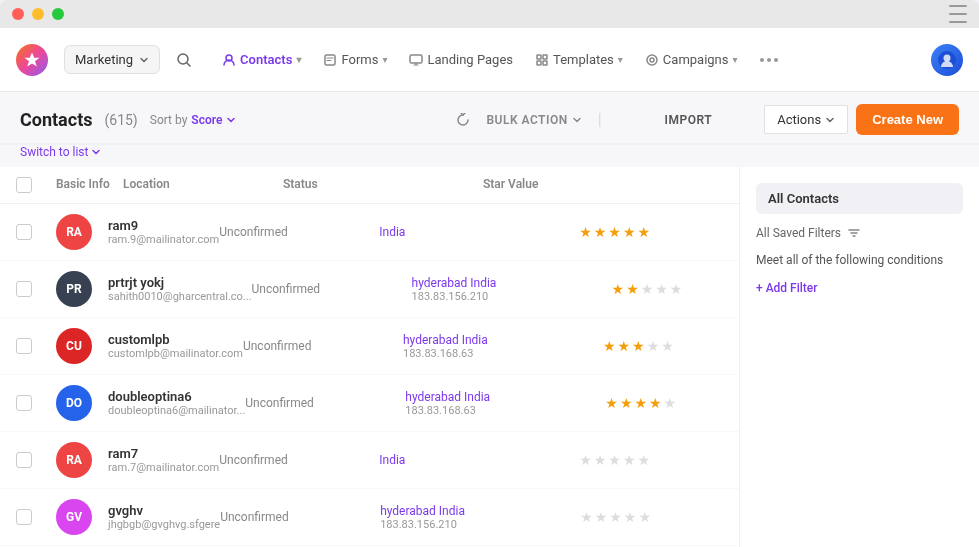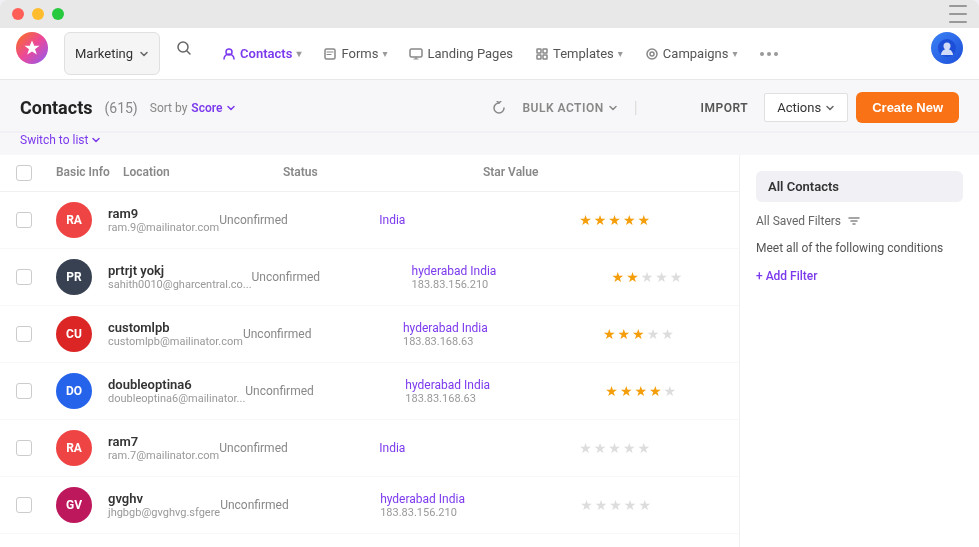--- a/index.html
+++ b/index.html
@@ -37,22 +37,23 @@
       width: 18px; height: 2px;
       background: #999;
       border-radius: 1px;
       display: block;
       margin: 2px 0;
     }
 
     
     .top-nav {
       background: #fff;
-      height: 52px;
+      height: 64px;
       display: flex;
+      align-items: center;
       padding: 4px 16px;
       border-bottom: 1px solid #e8e8e8;
       gap: 8px;
     }
     .logo {
       width: 32px; height: 32px;
       background: linear-gradient(135deg, #f97316, #ec4899, #8b5cf6);
       border-radius: 50%;
       display: flex; align-items: center; justify-content: center;
       color: white; font-size: 14px; font-weight: bold;
@@ -169,20 +170,21 @@
     }
     .actions-btn {
       display: flex; align-items: center; gap: 4px;
       border: 1px solid #e0e0e0;
       border-radius: 2px;
       padding: 6px 12px;
       font-size: 13px;
       color: #333;
       background: white;
       cursor: pointer;
+      margin-left: 36px;
     }
     .create-new-btn {
       background: #f97316;
       color: white;
       border: none;
       border-radius: 6px;
       padding: 8px 16px;
       font-size: 13px;
       font-weight: 600;
       cursor: pointer;
@@ -585,21 +587,21 @@
             <span class="star empty">★</span>
             <span class="star empty">★</span>
           </div>
 
   </div>
         <div class="table-row">
     <div>
       <div class="checkbox"></div>
     </div>
     <div class="contact-info">
-      <div class="contact-avatar" style="background:#be185d">GV</div>
+      <div class="contact-avatar" style="background:#d946ef">GV</div>
       <div class="contact-details">
         <span class="contact-name">gvghv</span>
         <span class="contact-email">jhgbgb@gvghvg.sfgere</span>
       </div>
     </div>
     <div class="status-badge">Unconfirmed</div>
     <div class="location-cell">
             <span class="location-text">hyderabad India</span>
        <span class="location-ip">183.83.156.210</span>
           </div>

